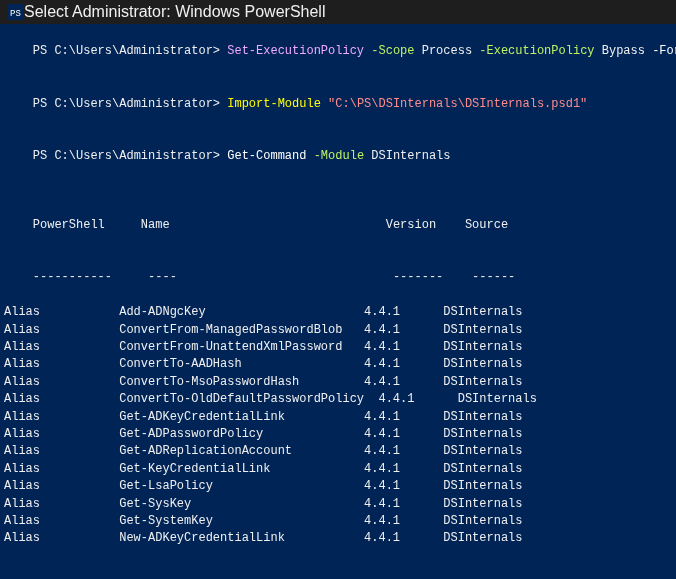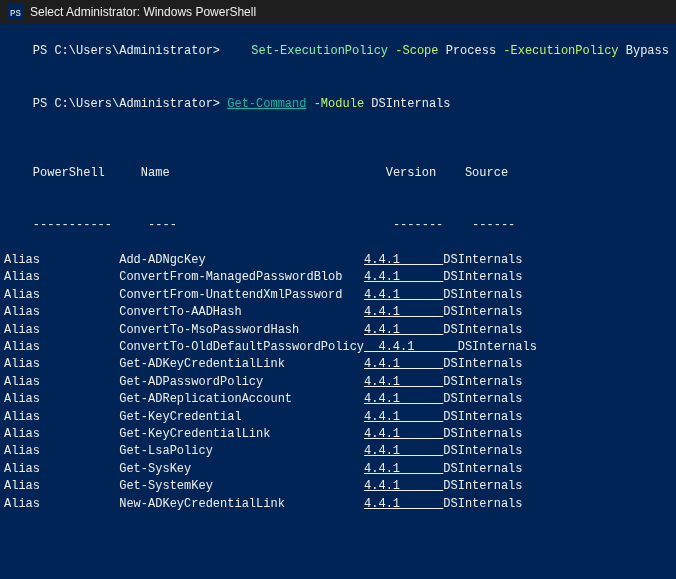--- a/index.html
+++ b/index.html
@@ -11,56 +11,55 @@
       font-size: 12px;
       color: #f0f0f0;
       overflow: hidden;
     }
     .title-bar {
       background: #1e1e1e;
       display: flex;
       align-items: center;
       padding: 4px 8px;
       height: 24px;
-      gap: 6px;
     }
     .title-bar-icon {
       width: 16px;
       height: 16px;
       display: flex;
       align-items: center;
       justify-content: center;
     }
     .title-bar-text {
       color: #f0f0f0;
-      font-size: 12px;
+      font-size: 16px;
       font-family: 'Segoe UI', Arial, sans-serif;
     }
     .terminal {
       padding: 2px 4px;
       height: calc(579px - 24px);
       overflow: hidden;
     }
     .line {
       white-space: pre;
       line-height: 1.45;
       font-size: 12px;
     }
     .prompt { color: #f0f0f0; }
     .col-type { color: #f0f0f0; }
     .col-name { color: #f0f0f0; }
-    .col-version { color: #f0f0f0; text-decoration: underline; }
+    .col-version { color: #f0f0f0; }
     .col-source { color: #f0f0f0; }
     
-    .h-set { color: #86efac; margin-left: 24px; }
+    .h-set { color: #f0abfc; }
     .h-param { color: #bef264; }
     .h-str { color: #ff8c8c; }
     .h-force { color: #ffffff; }
     .h-import { color: #ffff00; }
-    .h-get { color: #14b8a6; text-decoration: underline; }
+    .h-get { color: #ffffff; }
     .h-module { color: #bef264; }
   </style>
 </head>
 <body>
 
 <div class="title-bar">
   <div class="title-bar-icon">
     <svg width="16" height="16" viewBox="0 0 16 16">
       <rect width="16" height="16" fill="#012456"></rect>
       <text x="2" y="12" font-size="9" fill="white" font-family="Courier New">PS</text>
@@ -68,20 +67,23 @@
   </div>
   <span class="title-bar-text">Select Administrator: Windows PowerShell</span>
 </div>
 
 <div class="terminal">
 
   <div class="line">
     <span class="prompt">PS C:\Users\Administrator&gt; </span><span class="h-set">Set-ExecutionPolicy</span><span class="prompt"> </span><span class="h-param">-Scope</span><span class="prompt"> Process </span><span class="h-param">-ExecutionPolicy</span><span class="prompt"> Bypass </span><span class="h-force">-Force</span>
   </div>
 
+  <div class="line">
+    <span class="prompt">PS C:\Users\Administrator&gt; </span><span class="h-import">Import-Module</span><span class="prompt"> </span><span class="h-str">"C:\PS\DSInternals\DSInternals.psd1"</span>
+  </div>
 
   <div class="line">
     <span class="prompt">PS C:\Users\Administrator&gt; </span><span class="h-get">Get-Command</span><span class="prompt"> </span><span class="h-module">-Module</span><span class="prompt"> DSInternals</span>
   </div>
 
   <div class="line">&nbsp;</div>
 
   <div class="line">
     <span>PowerShell     </span><span>Name                              </span><span>Version    </span><span>Source</span>
   </div>
@@ -92,20 +94,19 @@
 
   <div class="line"><span class="col-type">Alias           </span><span class="col-name">Add-ADNgcKey                      </span><span class="col-version">4.4.1      </span><span class="col-source">DSInternals</span></div>
   <div class="line"><span class="col-type">Alias           </span><span class="col-name">ConvertFrom-ManagedPasswordBlob   </span><span class="col-version">4.4.1      </span><span class="col-source">DSInternals</span></div>
   <div class="line"><span class="col-type">Alias           </span><span class="col-name">ConvertFrom-UnattendXmlPassword   </span><span class="col-version">4.4.1      </span><span class="col-source">DSInternals</span></div>
   <div class="line"><span class="col-type">Alias           </span><span class="col-name">ConvertTo-AADHash                 </span><span class="col-version">4.4.1      </span><span class="col-source">DSInternals</span></div>
   <div class="line"><span class="col-type">Alias           </span><span class="col-name">ConvertTo-MsoPasswordHash         </span><span class="col-version">4.4.1      </span><span class="col-source">DSInternals</span></div>
   <div class="line"><span class="col-type">Alias           </span><span class="col-name">ConvertTo-OldDefaultPasswordPolicy</span><span class="col-version">  4.4.1      </span><span class="col-source">DSInternals</span></div>
   <div class="line"><span class="col-type">Alias           </span><span class="col-name">Get-ADKeyCredentialLink           </span><span class="col-version">4.4.1      </span><span class="col-source">DSInternals</span></div>
   <div class="line"><span class="col-type">Alias           </span><span class="col-name">Get-ADPasswordPolicy              </span><span class="col-version">4.4.1      </span><span class="col-source">DSInternals</span></div>
   <div class="line"><span class="col-type">Alias           </span><span class="col-name">Get-ADReplicationAccount          </span><span class="col-version">4.4.1      </span><span class="col-source">DSInternals</span></div>
-  <div class="line"><span class="col-type">Alias           </span><span class="col-name">Get-KeyCredential                 </span><span class="col-version">4.4.1      </span><span class="col-source">DSInternals</span></div>
   <div class="line"><span class="col-type">Alias           </span><span class="col-name">Get-KeyCredentialLink             </span><span class="col-version">4.4.1      </span><span class="col-source">DSInternals</span></div>
   <div class="line"><span class="col-type">Alias           </span><span class="col-name">Get-LsaPolicy                     </span><span class="col-version">4.4.1      </span><span class="col-source">DSInternals</span></div>
   <div class="line"><span class="col-type">Alias           </span><span class="col-name">Get-SysKey                        </span><span class="col-version">4.4.1      </span><span class="col-source">DSInternals</span></div>
   <div class="line"><span class="col-type">Alias           </span><span class="col-name">Get-SystemKey                     </span><span class="col-version">4.4.1      </span><span class="col-source">DSInternals</span></div>
   <div class="line"><span class="col-type">Alias           </span><span class="col-name">New-ADKeyCredentialLink           </span><span class="col-version">4.4.1      </span><span class="col-source">DSInternals</span></div>
 
 </div>
 
 </body></html>

